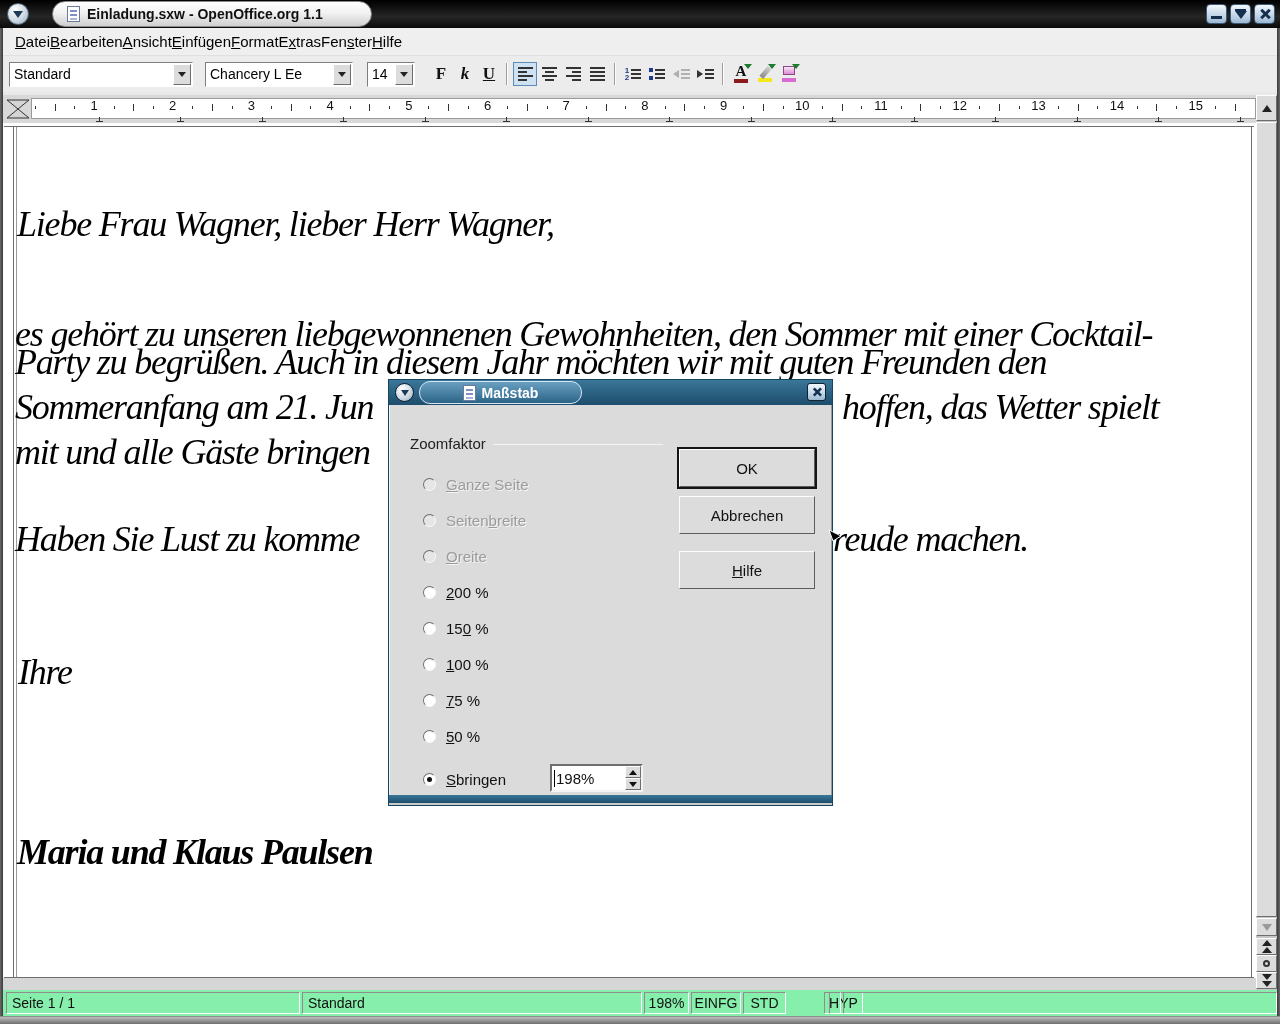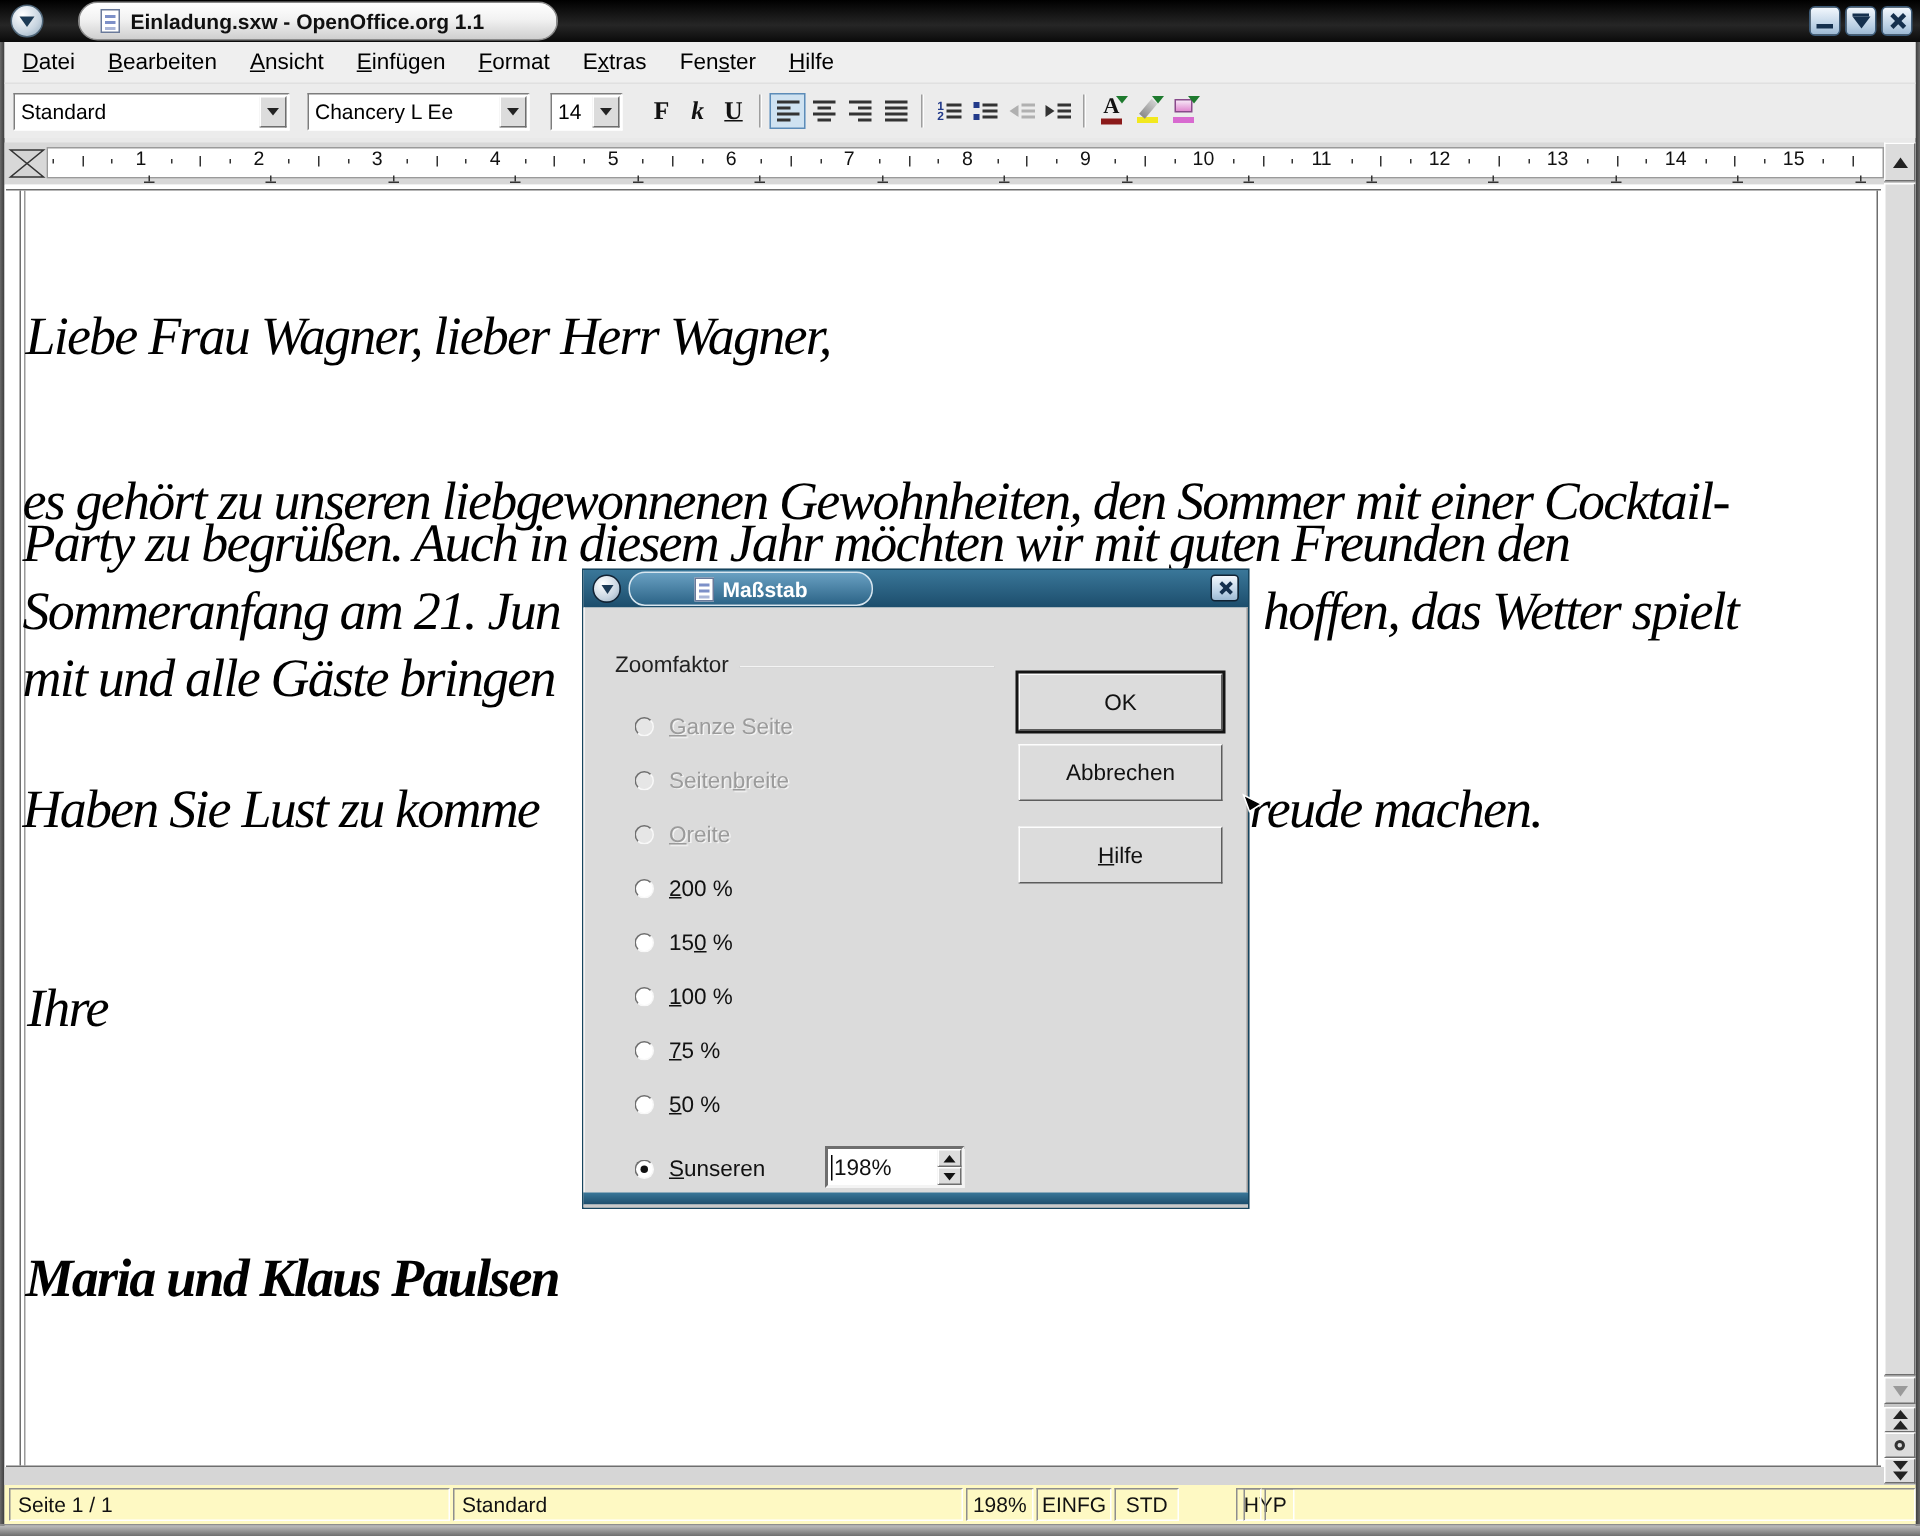--- a/index.html
+++ b/index.html
@@ -30,21 +30,21 @@
          border-top:8px solid #15304e;margin-top:2px;}
   .g-max-bar{position:absolute;top:4px;left:4px;right:4px;height:2px;background:#15304e;}
   .xglyph{position:relative;width:12px;height:12px;}
   .xglyph::before,.xglyph::after{content:"";position:absolute;left:5px;top:0;width:3px;height:12px;background:#15304e;}
   .xglyph::before{transform:rotate(45deg);} .xglyph::after{transform:rotate(-45deg);}
   .edge-l,.edge-r{position:absolute;top:28px;bottom:0;width:3px;background:linear-gradient(90deg,#6a6a6a,#3a3a3a);}
   .edge-l{left:0}.edge-r{right:0;background:linear-gradient(90deg,#3a3a3a,#6a6a6a)}
   .edge-b{position:absolute;left:0;right:0;bottom:0;height:8px;background:linear-gradient(#bdbdbd,#6e6e6e);border-top:1px solid #8e8e8e;}
   
   .menubar{position:absolute;left:3px;top:28px;width:1274px;height:28px;background:#efefef;
-           display:flex;align-items:center;gap:22px;padding-left:12px;font-size:15px;border-bottom:1px solid #e0e0e0;}
+           display:flex;align-items:center;padding-left:12px;font-size:15px;border-bottom:1px solid #e0e0e0;}
   .menu-item{white-space:nowrap;color:#000;}
   .ul{text-decoration:underline;}
   
   .toolbar{position:absolute;left:3px;top:56px;width:1274px;height:36px;background:#ececec;
            display:flex;align-items:center;}
   .combo{position:relative;height:25px;background:#fff;border:1px solid;border-color:#7d7d7d #fff #fff #7d7d7d;
          display:flex;align-items:center;}
   .combo input{border:0;outline:0;height:100%;width:100%;font:14px "Liberation Sans",sans-serif;padding:0 4px;background:transparent;}
   .combo .drop{position:absolute;right:1px;top:1px;bottom:1px;width:18px;background:#dcdcdc;
                border:1px solid;border-color:#fff #6e6e6e #6e6e6e #fff;display:flex;align-items:center;justify-content:center;}
@@ -89,21 +89,21 @@
         display:flex;align-items:center;justify-content:center;flex-direction:column;}
   .tri-up-s{width:0;height:0;border-left:5px solid transparent;border-right:5px solid transparent;border-bottom:7px solid #222;}
   .tri-dn-s{width:0;height:0;border-left:5px solid transparent;border-right:5px solid transparent;border-top:7px solid #222;}
   .tri-dn-dis{border-top-color:#9a9a9a;}
   .thumb{position:absolute;left:0;width:21px;background:#dcdcdc;border:1px solid;border-color:#fff #6e6e6e #6e6e6e #fff;}
   .navdot{width:7px;height:7px;border-radius:50%;border:2px solid #333;}
   .dbl{display:flex;flex-direction:column;gap:1px;align-items:center;}
   .dbl b{display:block;width:0;height:0;border-left:5px solid transparent;border-right:5px solid transparent;}
   .dbl.up b{border-bottom:6px solid #222;} .dbl.dn b{border-top:6px solid #222;}
   
-  .statusbar{position:absolute;left:3px;bottom:8px;width:1274px;height:26px;background:#fef9c3;padding-top:2px;text-decoration:underline;}
+  .statusbar{position:absolute;left:3px;bottom:8px;width:1274px;height:26px;background:#86efac;padding-top:2px;text-decoration:underline;}
   .scell{position:absolute;top:2px;height:22px;border:1px solid;border-color:#8e8e8e #fff #fff #8e8e8e;
          font-size:14px;line-height:20px;padding:0 5px;white-space:nowrap;overflow:hidden;}
   .scell.center{text-align:center;padding:0;}
   
   .dialog{position:absolute;left:388px;top:379px;width:445px;height:427px;border:1px solid #16455f;
           background:#dbdbdb;z-index:50;}
   .dlg-title{position:absolute;left:0;top:0;right:0;height:25px;
              background:linear-gradient(#3a7799,#1c4d6c);}
   .dlg-ball{position:absolute;left:6px;top:3px;width:19px;height:19px;border-radius:50%;
             background:radial-gradient(circle at 35% 30%,#fff,#c9d6e2 60%,#8fa6b8);
@@ -512,21 +512,21 @@
           <div class="radio-row" style="top: 287px;">
             <span class="radio"></span>
             <span class="rlabel"><span></span><span class="ul">7</span><span>5 %</span></span>
           </div>
           <div class="radio-row" style="top: 323px;">
             <span class="radio"></span>
             <span class="rlabel"><span></span><span class="ul">5</span><span>0 %</span></span>
           </div>
           <div class="radio-row" style="top: 366px;">
             <span class="radio on"></span>
-            <span class="rlabel"><span></span><span class="ul">S</span><span>unseren</span></span>
+            <span class="rlabel"><span></span><span class="ul">S</span><span>bringen</span></span>
           </div>
         </div>
       <div class="spinwrap">
         <span class="spintext">
             <span class="caret"></span>
             <span>198%</span>
           </span>
         <span class="spinbtns">
           <span class="spinbtn up">
               <b></b>

